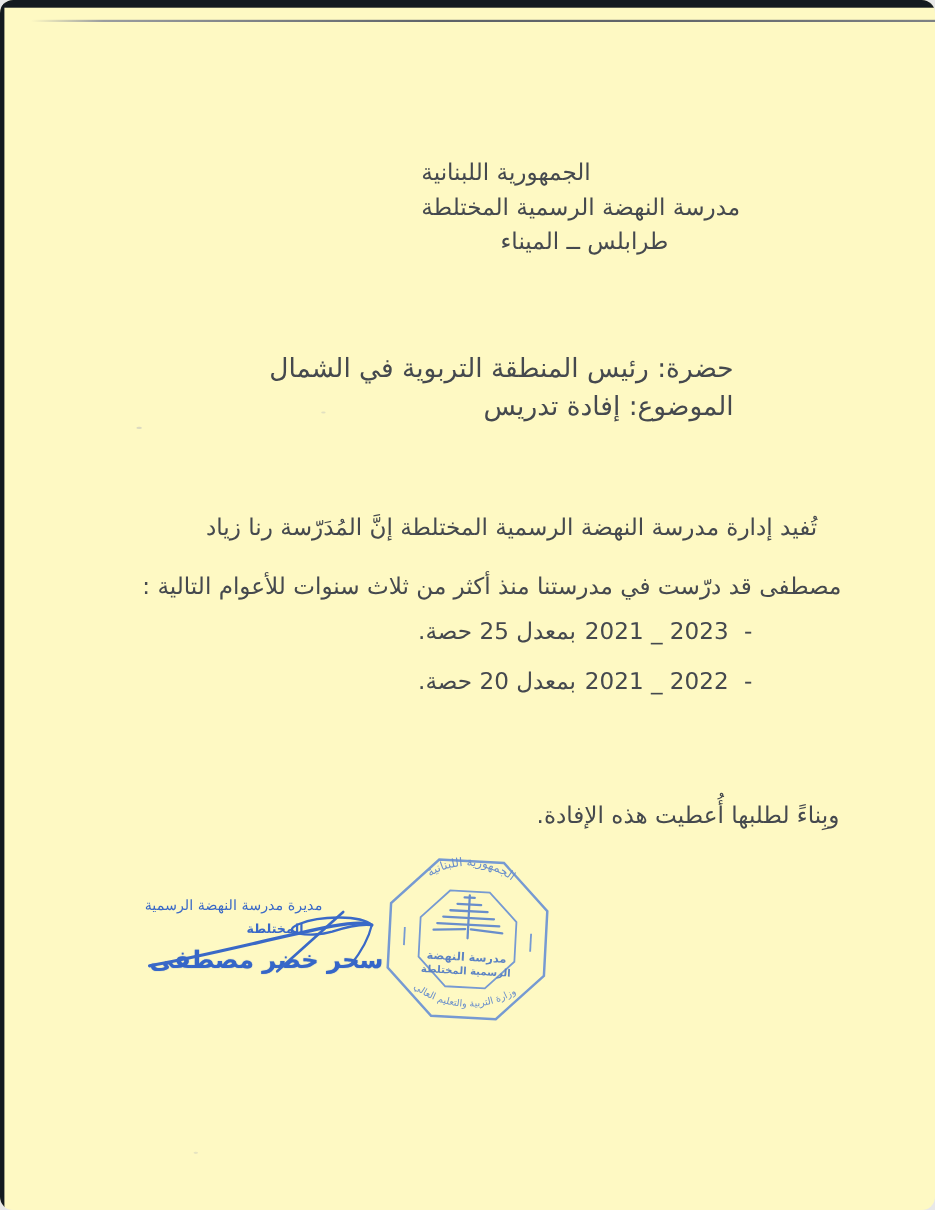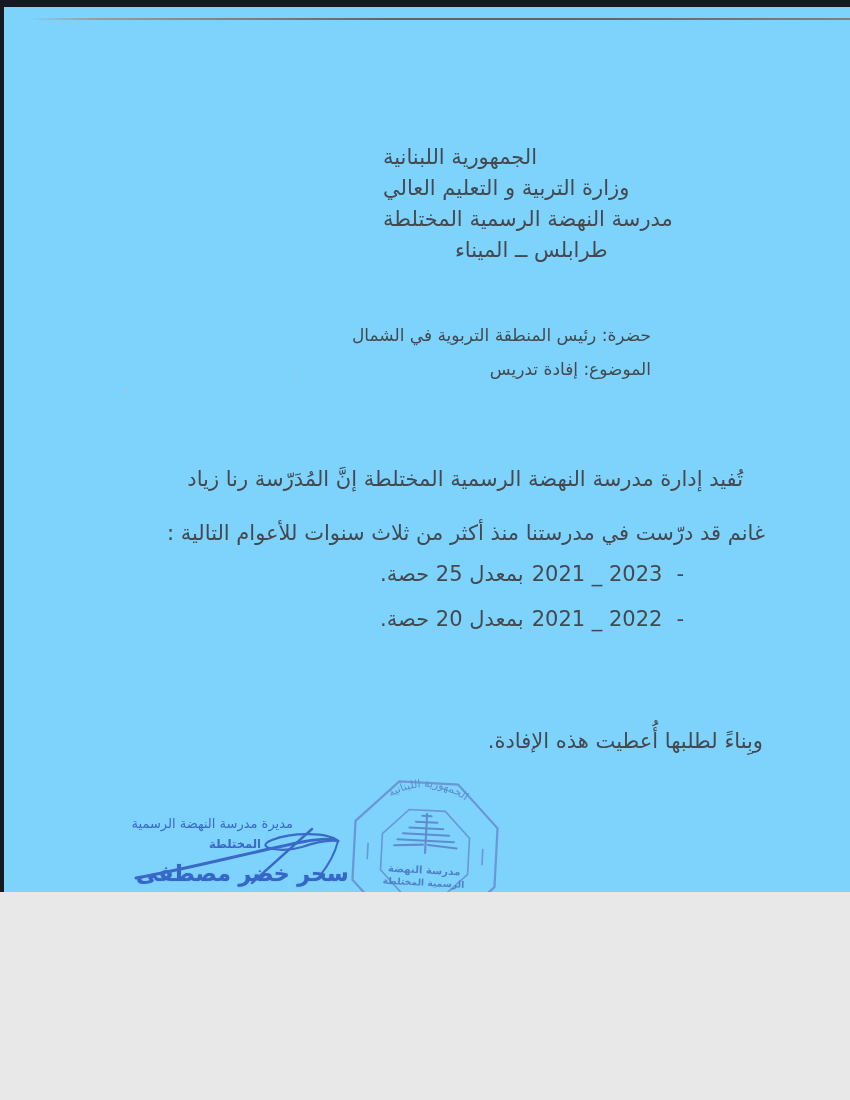--- a/index.html
+++ b/index.html
@@ -1,55 +1,55 @@
 <!DOCTYPE html>
 <html lang="ar"><head>
 <meta charset="utf-8">
 <style>
   html,body{margin:0;padding:0;background:#e8e8e8;}
   .page{
-    position:relative;width:850px;height:892px;background:#7dd3fc;
-    overflow:hidden;font-family:"DejaVu Sans",sans-serif;color:#45494e;
+    position:relative;width:850px;height:1100px;background:#fef9c3;
+    overflow:hidden;font-family:"DejaVu Sans",sans-serif;color:#45494e;border-radius:12px;
   }
   
   .edge-top{position:absolute;top:0;left:0;width:850px;height:7px;background:#141a20;}
   .edge-left{position:absolute;top:0;left:0;width:4px;height:1100px;background:#141a20;}
   .scan-hairline{position:absolute;top:18px;left:28px;right:0;height:2px;
     background:linear-gradient(to right,rgba(120,120,120,0),#9a9d9f 8%,#5e6putable368 45%,#62666a 70%,#7d8184 100%);
     background:linear-gradient(to right,rgba(120,120,120,0),#9a9d9f 8%,#5e6368 45%,#62666a 70%,#7d8184 100%);}
   .speck{position:absolute;background:#b9bcbe;border-radius:50%;}
 
   
   .letterhead{position:absolute;left:383px;top:142px;direction:rtl;text-align:left;
     font-size:21px;line-height:31px;white-space:nowrap;}
   .letterhead .indent{margin-left:72px;}
 
   
-  .address{position:absolute;right:199px;top:318px;direction:rtl;text-align:right;
-    font-size:17px;line-height:34px;white-space:nowrap;}
+  .address{position:absolute;right:183px;top:318px;direction:rtl;text-align:right;
+    font-size:24px;line-height:34px;white-space:nowrap;}
 
   
   .body-par{position:absolute;right:85px;top:452px;direction:rtl;text-align:right;
     font-size:21px;line-height:54px;white-space:nowrap;}
   .body-par .first{padding-right:22px;}
 
   
   .years{position:absolute;right:166px;top:552px;direction:rtl;text-align:right;
     font-size:21px;line-height:45px;white-space:nowrap;}
   .years .bullet{margin-left:14px;}
   .years .yr{direction:ltr;unicode-bidi:isolate;display:inline-block;margin-left:8px;}
 
   
   .closing{position:absolute;right:87px;top:724px;direction:rtl;font-size:21px;
     line-height:34px;white-space:nowrap;}
 
   
   .sig-title1{position:absolute;left:135px;top:816px;width:158px;text-align:center;
     direction:rtl;font-size:13px;font-weight:normal;color:#3a69c7;white-space:nowrap;}
-  .sig-title2{position:absolute;left:190px;top:837px;width:90px;text-align:center;
+  .sig-title2{position:absolute;left:205px;top:837px;width:90px;text-align:center;
     direction:rtl;font-size:11.5px;font-weight:bold;color:#3a69c7;}
   .sig-name{position:absolute;left:136px;top:861px;direction:rtl;font-size:22px;
     font-weight:bold;letter-spacing:2px;color:#3566c8;white-space:nowrap;
     text-shadow:0 0 1px rgba(53,102,200,.65);}
   .sig-scribble{position:absolute;left:130px;top:826px;}
 
   
   .stamp{position:absolute;left:340px;top:775px;transform:rotate(3deg);opacity:.92;}
   .stamp text{font-family:"DejaVu Sans",sans-serif;}
 </style>
@@ -60,33 +60,32 @@
 
   <div class="edge-top"></div>
   <div class="edge-left"></div>
   <div class="scan-hairline"></div>
   <div class="speck" style="left:124px;top:388px;width:5px;height:2px;opacity:.5"></div>
   <div class="speck" style="left:292px;top:374px;width:4px;height:2px;opacity:.4"></div>
   <div class="speck" style="left:176px;top:1047px;width:4px;height:2px;opacity:.35"></div>
 
   <div class="letterhead">
     <div>الجمهورية اللبنانية</div>
-    <div>وزارة التربية و التعليم العالي</div>
     <div>مدرسة النهضة الرسمية المختلطة</div>
     <div class="indent">طرابلس ــ الميناء</div>
   </div>
 
   <div class="address">
     <div>حضرة: رئيس المنطقة التربوية في الشمال</div>
     <div>الموضوع: إفادة تدريس</div>
   </div>
 
   <div class="body-par">
     <div class="first">تُفيد إدارة مدرسة النهضة الرسمية المختلطة إنَّ المُدَرّسة رنا زياد</div>
-    <div>غانم قد درّست في مدرستنا منذ أكثر من ثلاث سنوات للأعوام التالية :</div>
+    <div>مصطفى قد درّست في مدرستنا منذ أكثر من ثلاث سنوات للأعوام التالية :</div>
   </div>
 
   <div class="years">
     <div><span class="bullet">-</span><span class="yr">2021 _ 2023</span><span>بمعدل 25 حصة.</span></div>
     <div><span class="bullet">-</span><span class="yr">2021 _ 2022</span><span>بمعدل 20 حصة.</span></div>
   </div>
 
   <div class="closing">وبِناءً لطلبها أُعطيت هذه الإفادة.</div>
 
   <div class="sig-title1">مديرة مدرسة النهضة الرسمية</div>

